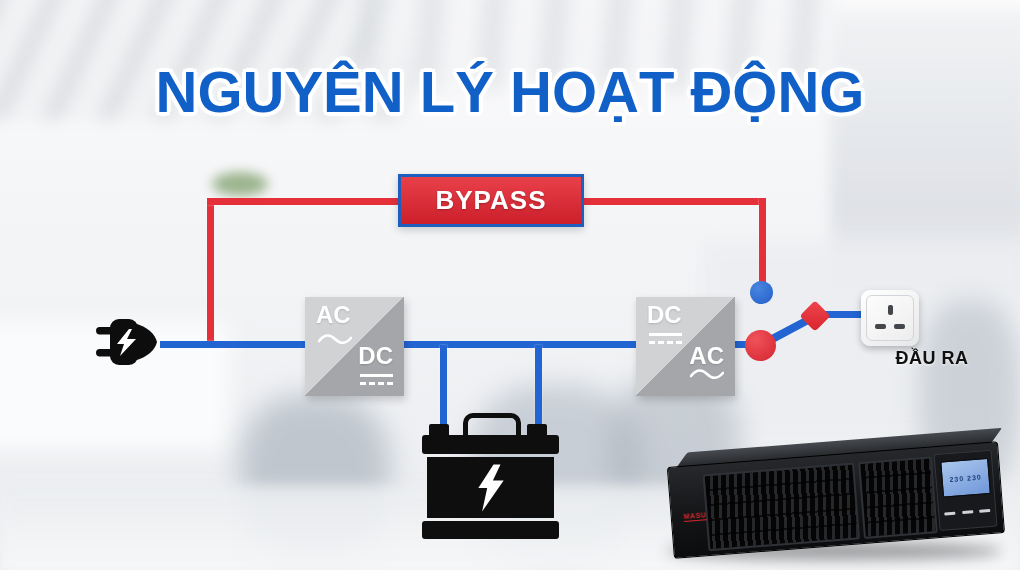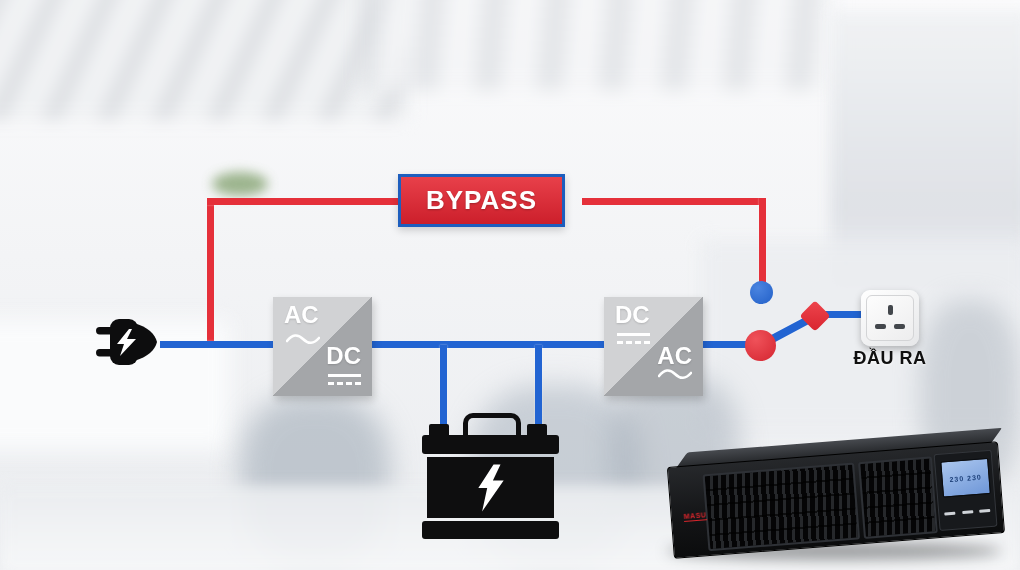--- a/index.html
+++ b/index.html
@@ -62,33 +62,34 @@
   
   .contact{position:absolute;z-index:12;border-radius:50%;}
   .contact-blue{left:750px;top:281px;width:23px;height:23px;
     background:radial-gradient(circle at 35% 30%,#4a84e0,#2260c8);}
   .contact-red{left:745px;top:330px;width:31px;height:31px;
     background:radial-gradient(circle at 35% 30%,#f0525a,#d42530);}
   .contact-diamond{left:804px;top:305px;width:22px;height:22px;border-radius:4px;
     background:linear-gradient(135deg,#ee454d,#d8242f);transform:rotate(45deg);z-index:12;}
   
   .bypass{
-    left:398px;top:174px;width:167px;height:53px;z-index:10;
+    left:398px;top:174px;width:186px;height:53px;z-index:10;
     background:linear-gradient(180deg,#e8404a,#cc1f2b);
     border:3px solid #1d5ebe;box-sizing:border-box;
     display:flex;align-items:center;justify-content:center;
     box-shadow:0 3px 8px rgba(0,0,0,.18);
   }
   .bypass span{color:#fff;font-weight:bold;font-size:26px;letter-spacing:1px;
     text-shadow:0 1px 2px rgba(0,0,0,.25);}
   
   .conv{
     position:absolute;width:99px;height:99px;z-index:10;
     background:linear-gradient(135deg,#d1d2d4 50%,#a4a6a9 50%);
     box-shadow:2px 4px 8px rgba(0,0,0,.18);
+    margin-left:32px;
   }
   .conv-rect{left:273px;top:297px;}
   .conv-inv{left:604px;top:297px;}
   .conv .lbl{position:absolute;color:#fff;font-weight:bold;font-size:24px;
     text-shadow:0 1px 2px rgba(0,0,0,.15);}
   .conv .tl{left:11px;top:4px;}
   .conv .br{right:11px;bottom:26px;}
   .conv .wave{position:absolute;}
   .conv .wave.tl-w{left:13px;top:34px;}
   .conv .wave.br-w{right:11px;bottom:12px;}
@@ -96,21 +97,21 @@
   .conv .dcdash{position:absolute;width:33px;height:0;border-top:3px dashed #fff;}
   .conv-rect .dcline{right:11px;bottom:19px;}
   .conv-rect .dcdash{right:11px;bottom:11px;}
   .conv-inv .tl-line{left:13px;top:36px;}
   .conv-inv .tl-dash{left:13px;top:44px;}
   
   .plug{left:96px;top:316px;width:72px;height:53px;z-index:10;}
   .io-label{position:absolute;z-index:10;font-size:18px;font-weight:bold;color:#101010;
     text-align:center;letter-spacing:.5px;text-shadow:0 1px 3px rgba(255,255,255,.8);}
   .lbl-in{left:64px;top:363px;width:144px;}
-  .lbl-out{left:838px;top:348px;width:104px;}
+  .lbl-out{left:880px;top:348px;width:104px;}
   
   .batt{position:absolute;z-index:10;background:#0e0e0f;}
   .batt-term-l{left:429px;top:424px;width:20px;height:13px;border-radius:2px;}
   .batt-term-r{left:527px;top:424px;width:20px;height:13px;border-radius:2px;}
   .batt-handle{left:463px;top:413px;width:48px;height:24px;background:transparent;
     border:5px solid #0e0e0f;border-bottom:none;border-radius:10px 10px 0 0;}
   .batt-top{left:422px;top:435px;width:137px;height:19px;border-radius:3px;}
   .batt-body{left:427px;top:457px;width:127px;height:61px;display:flex;
     align-items:center;justify-content:center;}
   .batt-bot{left:422px;top:521px;width:137px;height:18px;border-radius:3px;}
@@ -166,20 +167,21 @@
   <div class="bg bg-window-right"></div>
   <div class="bg bg-partition-right"></div>
   <div class="bg bg-desk-left"></div>
   <div class="bg bg-chair-1"></div>
   <div class="bg bg-chair-2"></div>
   <div class="bg bg-chair-3"></div>
   <div class="bg bg-chair-right"></div>
   <div class="bg bg-plant"></div>
   <div class="bg bg-floor"></div>
 
+  <div class="abs title">NGUYÊN LÝ HOẠT ĐỘNG</div>
 
   <div class="wire red w-red-vl"></div>
   <div class="wire red w-red-htl"></div>
   <div class="wire red w-red-htr"></div>
   <div class="wire red w-red-vr"></div>
   <div class="wire blue w-blue-main"></div>
   <div class="wire blue w-blue-batt-l"></div>
   <div class="wire blue w-blue-batt-r"></div>
   <div class="wire blue w-blue-diag"></div>
   <div class="wire blue w-blue-out"></div>

